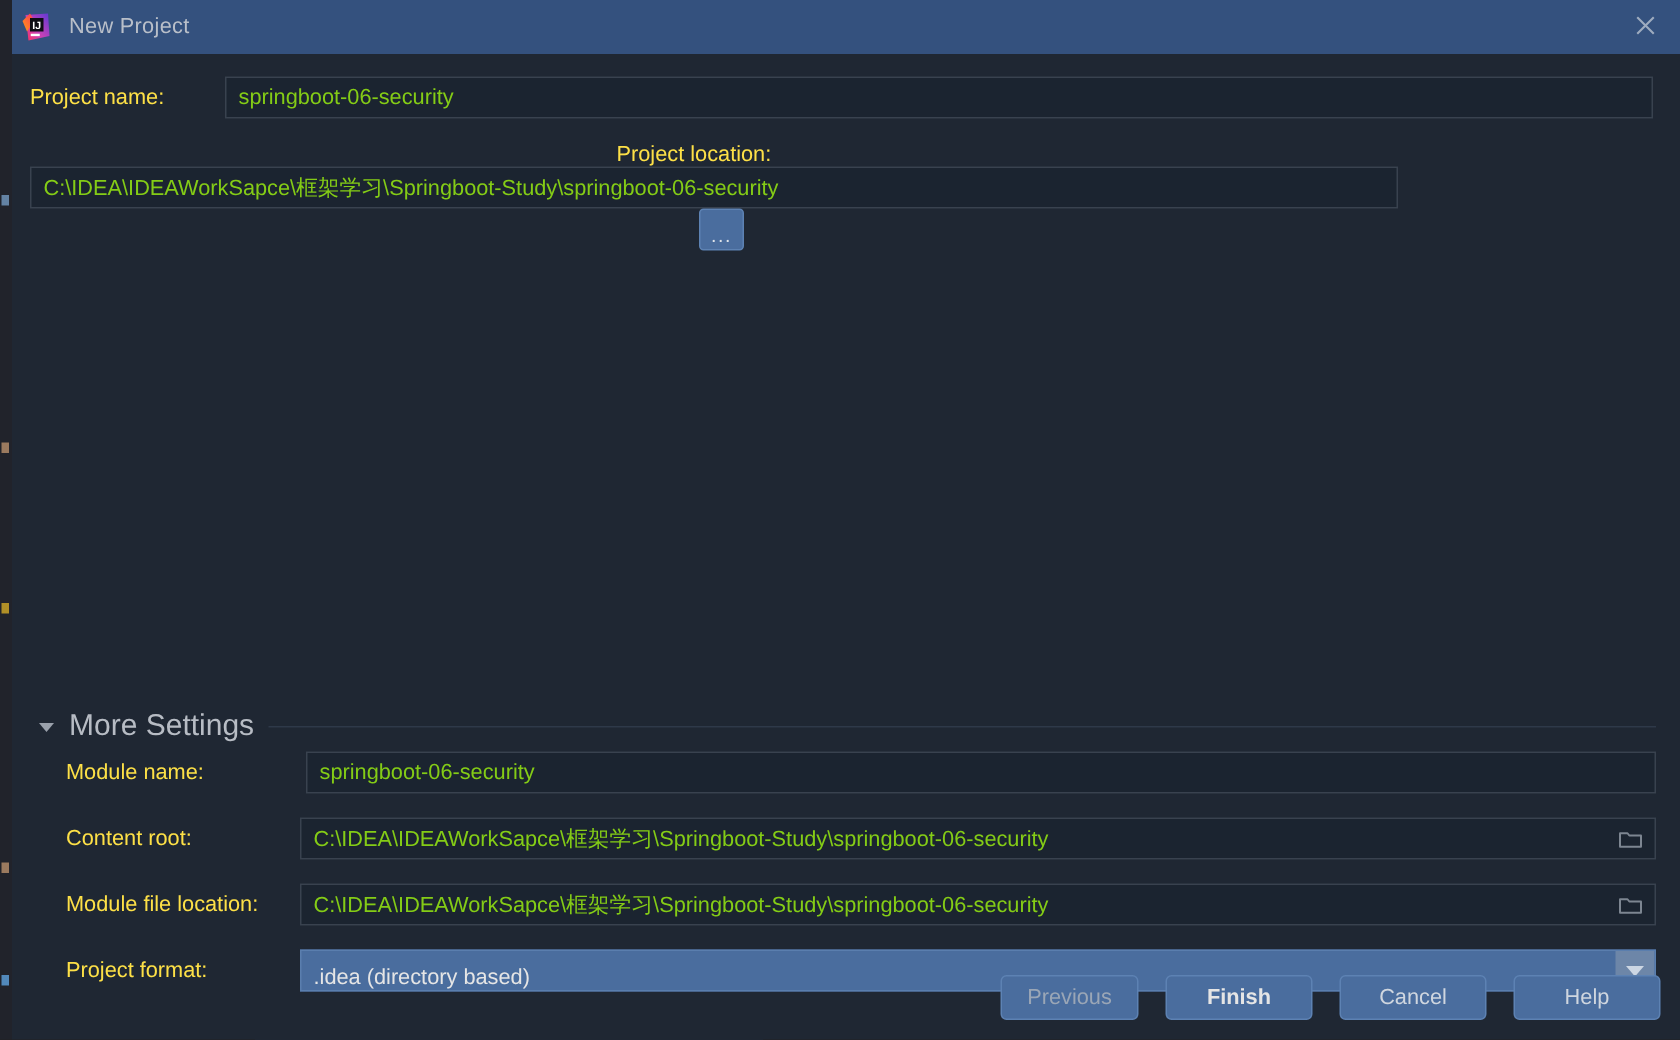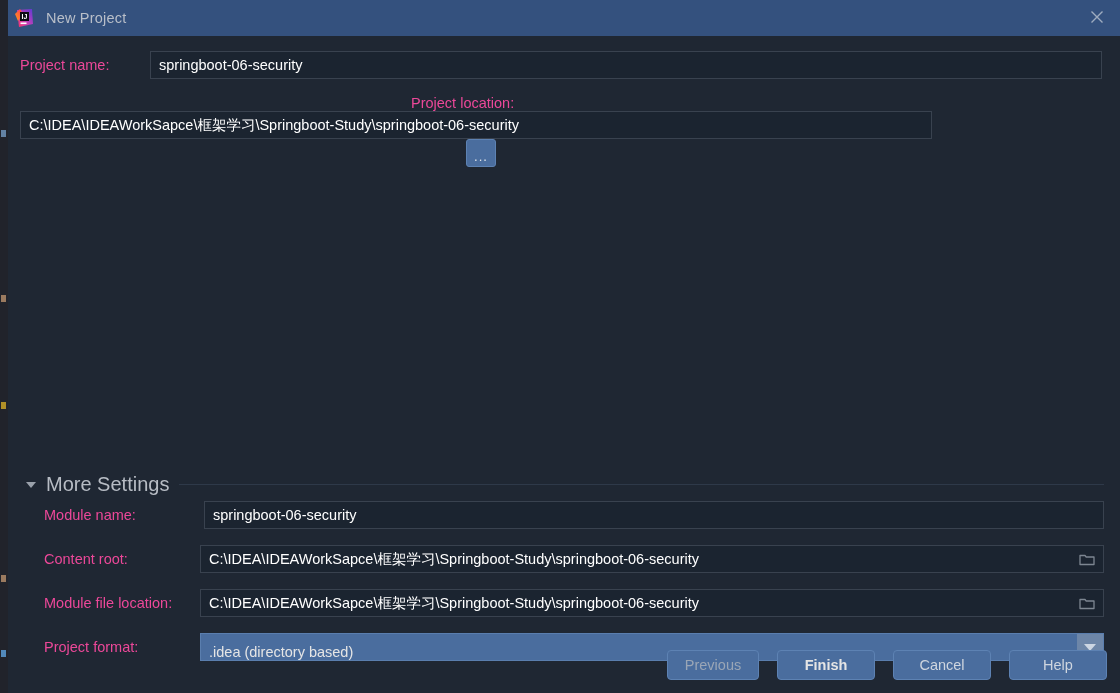--- a/index.html
+++ b/index.html
@@ -83,34 +83,34 @@
     flex: 1 1 auto;
     position: relative;
   }
 
   .row {
     position: absolute;
     display: flex;
     align-items: center;
   }
   .lbl {
-    color: #ec4899;
+    color: #fde047;
     font-size: 14.5px;
     white-space: nowrap;
   }
 
   .field {
     box-sizing: border-box;
     background: #1b2430;
     border: 1px solid #39424f;
     height: 28px;
     display: flex;
     align-items: center;
     padding: 0 8px;
-    color: #ffffff;
+    color: #84cc16;
     font-size: 14.5px;
     white-space: nowrap;
     overflow: hidden;
   }
   .field .val { flex: 1 1 auto; overflow: hidden; text-overflow: clip; }
 
   .browse-btn {
     box-sizing: border-box;
     width: 30px; height: 28px;
     background: #4a6d9e;

